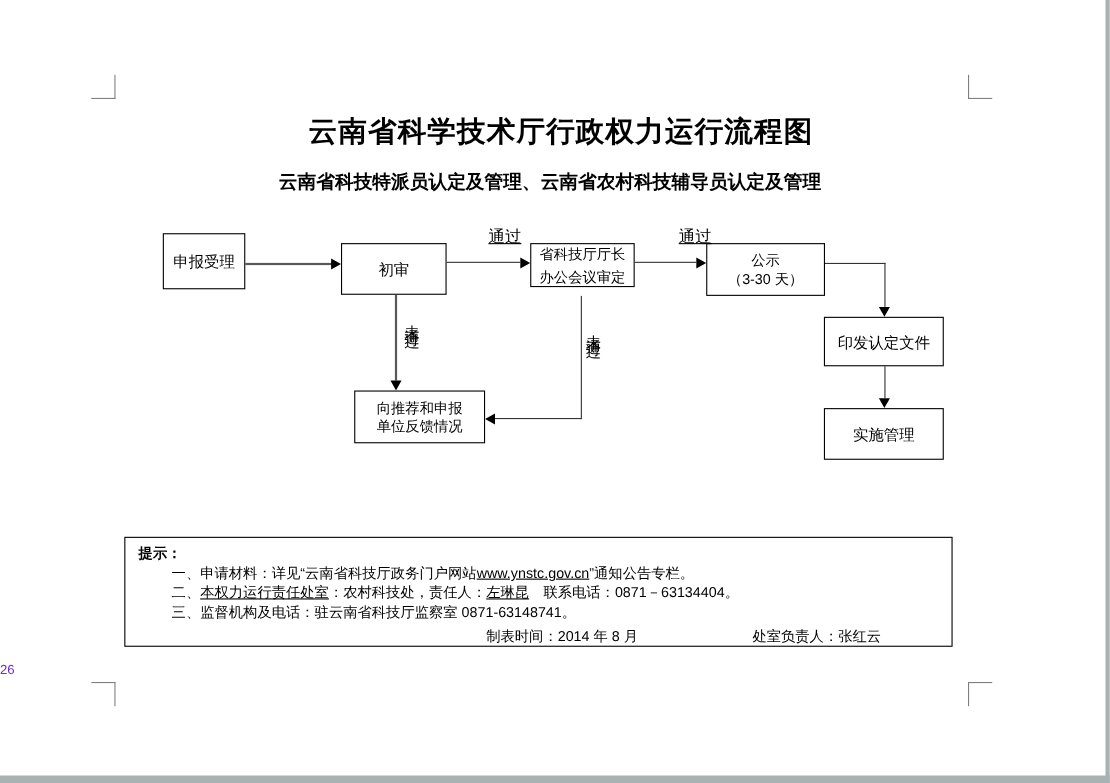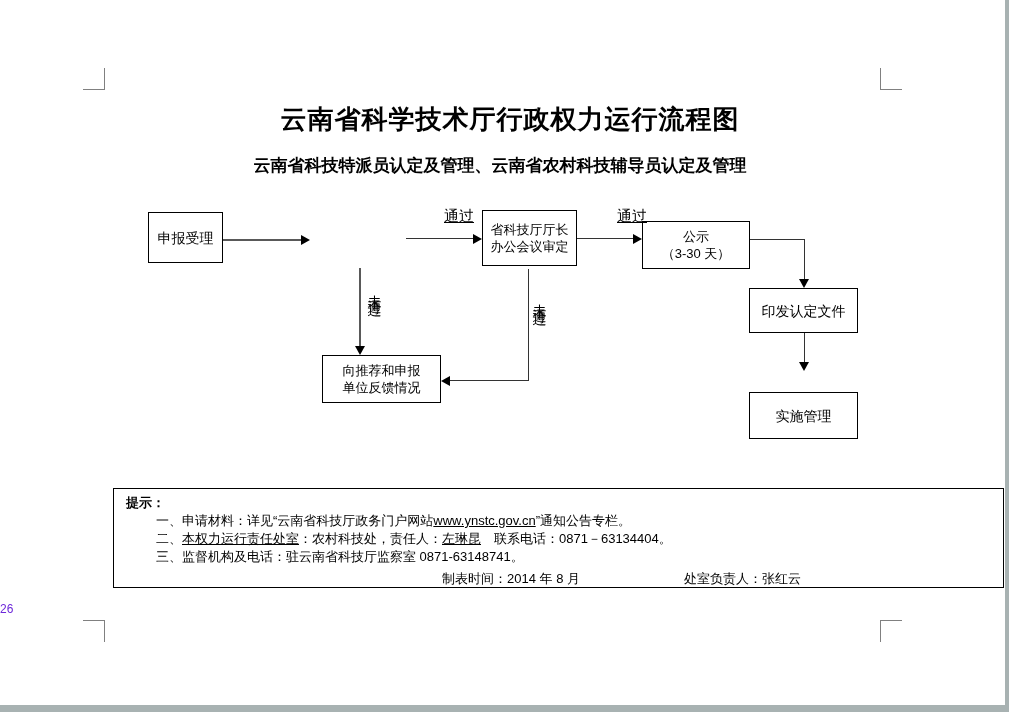--- a/index.html
+++ b/index.html
@@ -39,24 +39,24 @@
 
   
   .node {
     position: absolute; border: 1px solid #000; background: #fff;
     display: flex; flex-direction: column; align-items: center; justify-content: center;
     font-size: 14px; line-height: 18px; text-align: center;
   }
   .node.two-line { font-size: 13px; line-height: 17px; }
   .n1 { left: 148px; top: 212px; width: 75px;  height: 51px; }
   .n2 { left: 310px; top: 221px; width: 96px;  height: 47px; }
-  .n3 { left: 482px; top: 210px; width: 95px;  height: 56px; }
+  .n3 { left: 482px; top: 221px; width: 95px;  height: 40px; justify-content: space-between; }
   .n4 { left: 642px; top: 221px; width: 108px; height: 48px; }
   .n5 { left: 749px; top: 288px; width: 109px; height: 45px; }
-  .n6 { left: 749px; top: 371px; width: 109px; height: 47px; margin-top: 21px; }
+  .n6 { left: 749px; top: 371px; width: 109px; height: 47px; }
   .n7 { left: 322px; top: 355px; width: 119px; height: 48px; }
 
   
   .line { position: absolute; background: #333; }
   .c1  { left: 223px; top: 239px; width: 79px; height: 2px; background: #595959; }
   .c2  { left: 406px; top: 238px; width: 67px; height: 1px; }
   .c3  { left: 577px; top: 238px; width: 56px; height: 1px; }
   .c4  { left: 359px; top: 268px; width: 2px;  height: 78px; background: #595959; }
   .c5a { left: 528px; top: 269px; width: 1px;  height: 112px; }
   .c5b { left: 450px; top: 380px; width: 79px; height: 1px; }
@@ -87,21 +87,21 @@
   .p2 { left: 588px; top: 207px; }
   .vlabel {
     position: absolute; writing-mode: vertical-rl; text-orientation: upright;
     font-size: 14px; letter-spacing: 4px; text-decoration: none;
   }
   .f1 { left: 366px; top: 284px; }
   .f2 { left: 531px; top: 293px; }
 
   
   .notes-box {
-    position: absolute; left: 113px; top: 488px; width: 891px; height: 100px;
+    position: absolute; left: 113px; top: 488px; width: 753px; height: 100px;
     border: 1px solid #000; background: #fff; font-size: 13px;
   }
   .notes-box .nline { position: absolute; white-space: nowrap; line-height: 16px; }
   .nl0 { left: 12px; top: 6px;  font-weight: bold; }
   .nl1 { left: 42px; top: 24px; }
   .nl2 { left: 42px; top: 42px; }
   .nl3 { left: 42px; top: 60px; }
   .nl4a { left: 328px; top: 82px; }
   .nl4b { left: 570px; top: 82px; }
   .u { text-decoration: underline; }
@@ -123,20 +123,23 @@
   <div class="crop tl"></div>
   <div class="crop tr"></div>
   <div class="crop bl"></div>
   <div class="crop br"></div>
 
   <div class="doc-title">云南省科学技术厅行政权力运行流程图</div>
   <div class="doc-subtitle">云南省科技特派员认定及管理、云南省农村科技辅导员认定及管理</div>
 
   <div class="node n1">
     <span>申报受理</span>
+  </div>
+  <div class="node n2">
+    <span>初审</span>
   </div>
   <div class="node n3 two-line">
     <span>省科技厅厅长</span>
     <span>办公会议审定</span>
   </div>
   <div class="node n4 two-line">
     <span>公示</span>
     <span>（3-30 天）</span>
   </div>
   <div class="node n5">

